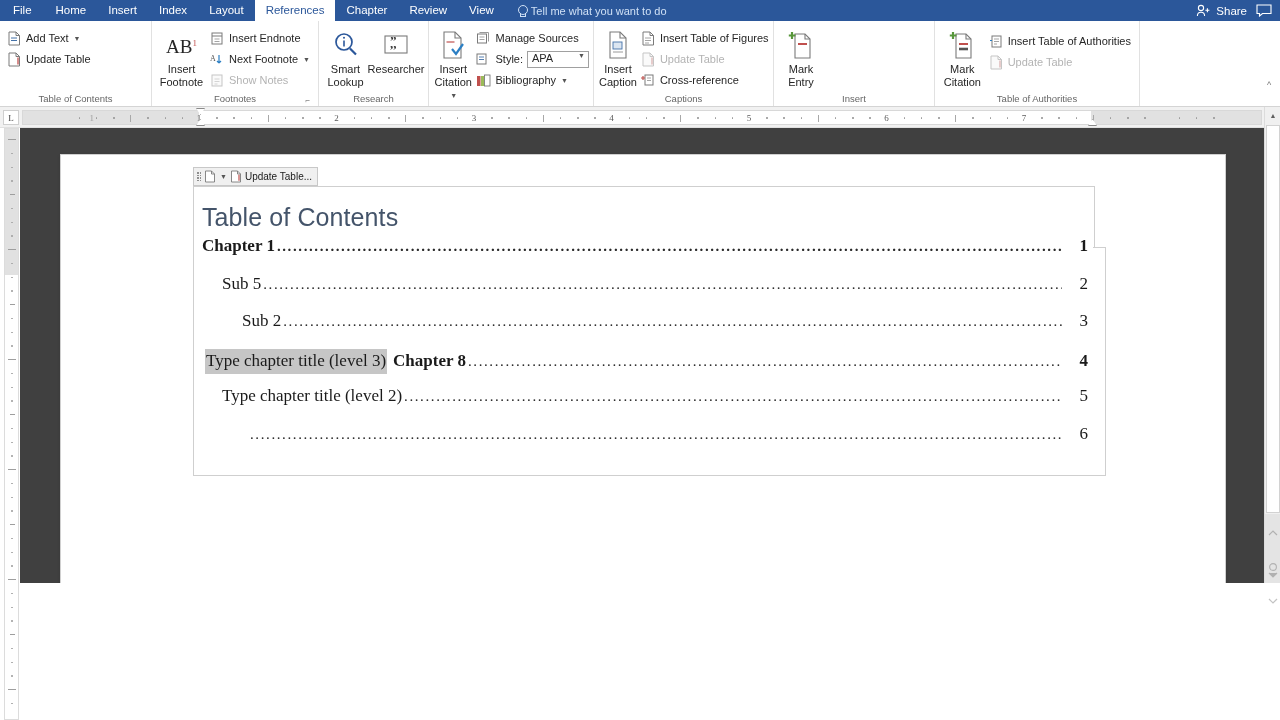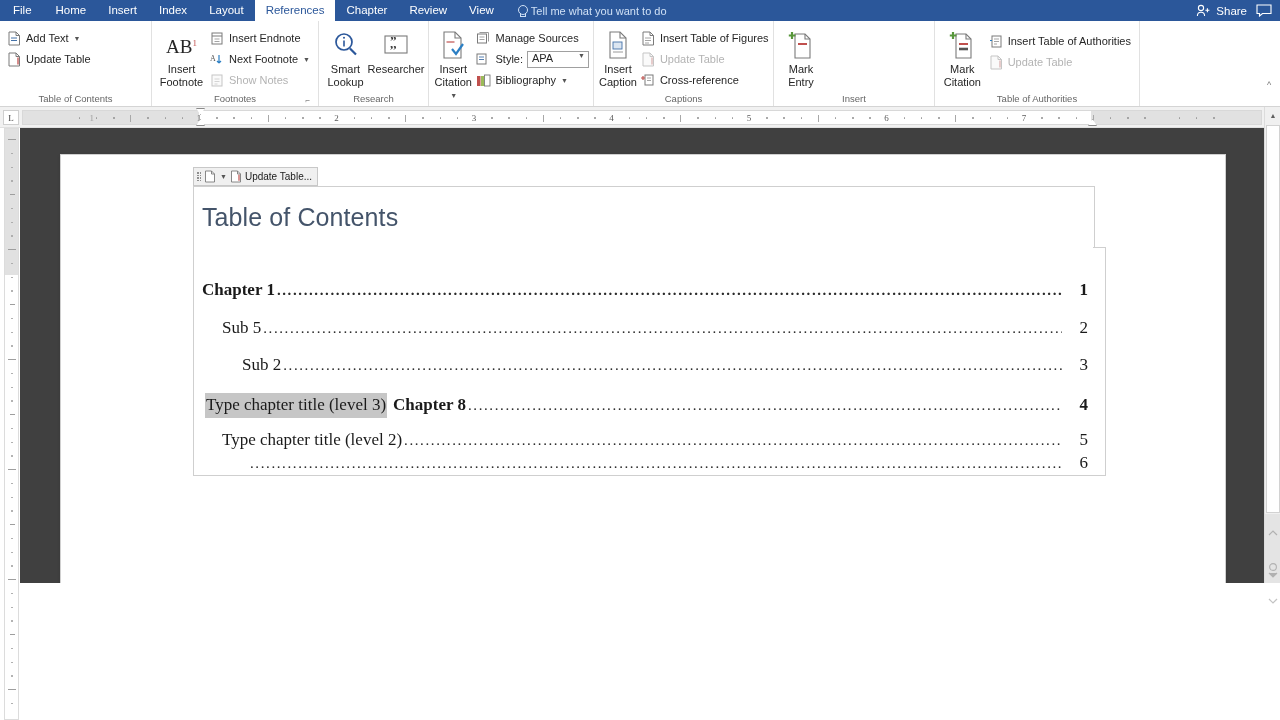--- a/index.html
+++ b/index.html
@@ -182,21 +182,21 @@
   .toc-title {
     font-family: "Liberation Sans", sans-serif;
     font-size: 25px; color: #44546a; font-weight: 400;
     padding-left: 8px; letter-spacing: .1px; margin-bottom: 4px;
   }
   .toc-row {
     position: relative; display: flex; align-items: baseline;
     font-size: 17px; color: #1a1a1a; height: 37.5px;
     font-family: "Liberation Serif", serif;
   }
-  .toc-row .txt { white-space: nowrap; margin-top: 44px; }
+  .toc-row .txt { white-space: nowrap; }
   .toc-row .leader {
     flex: 1; overflow: hidden; white-space: nowrap;
     font-size: 15px; letter-spacing: 1.6px; color: #2a2a2a;
     margin: 0 2px; min-width: 10px;
   }
   .toc-row .pg { width: 30px; text-align: right; padding-right: 6px; }
   .lvl1 { font-weight: bold; padding-left: 8px; }
   .lvl2 { padding-left: 28px; }
   .lvl3 { padding-left: 48px; }
   .blankrow { padding-left: 54px; }

